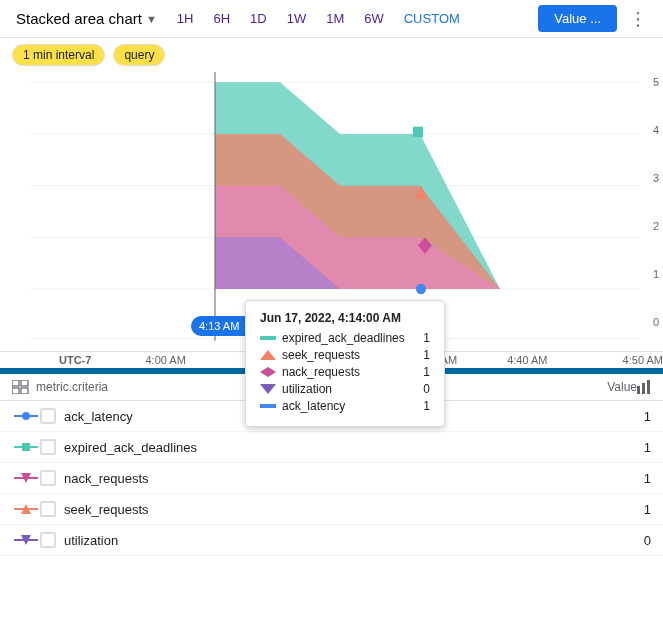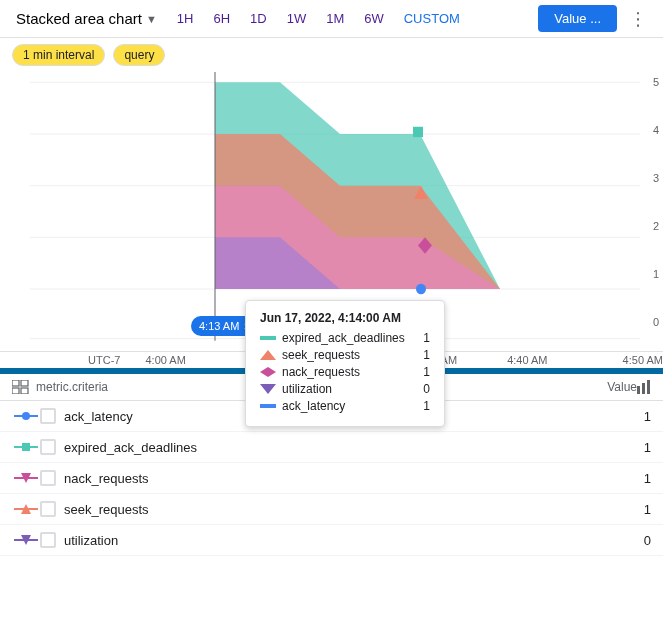--- a/index.html
+++ b/index.html
@@ -44,21 +44,21 @@
     .checkbox { width: 16px; height: 16px; border: 2px solid #dadce0; border-radius: 2px; margin-right: 8px; cursor: pointer; flex-shrink: 0; }
     .metric-name { flex: 1; font-size: 13px; color: #202124; }
     .metric-value { font-size: 13px; color: #202124; font-weight: 400; min-width: 20px; text-align: right; }
 
     
     .y-labels { position: absolute; right: 4px; top: 0; height: 260px; display: flex; flex-direction: column; justify-content: space-between; font-size: 11px; color: #5f6368; padding: 4px 0; pointer-events: none; }
 
     
     .x-axis { display: flex; align-items: center; padding: 2px 0 2px 30px; font-size: 11px; color: #5f6368; width: 100%; }
     .x-axis span { flex: 1; text-align: center; }
-    .x-axis span:first-child { text-align: right; }
+    .x-axis span:first-child { text-align: center; font-weight: bold; }
     .x-axis span:last-child { text-align: right; }
   </style>
 </head>
 <body>
 
 <div class="header">
   <button class="chart-title-btn">
     <span>Stacked area chart</span>
     <span class="chevron">▼</span>
   </button>

